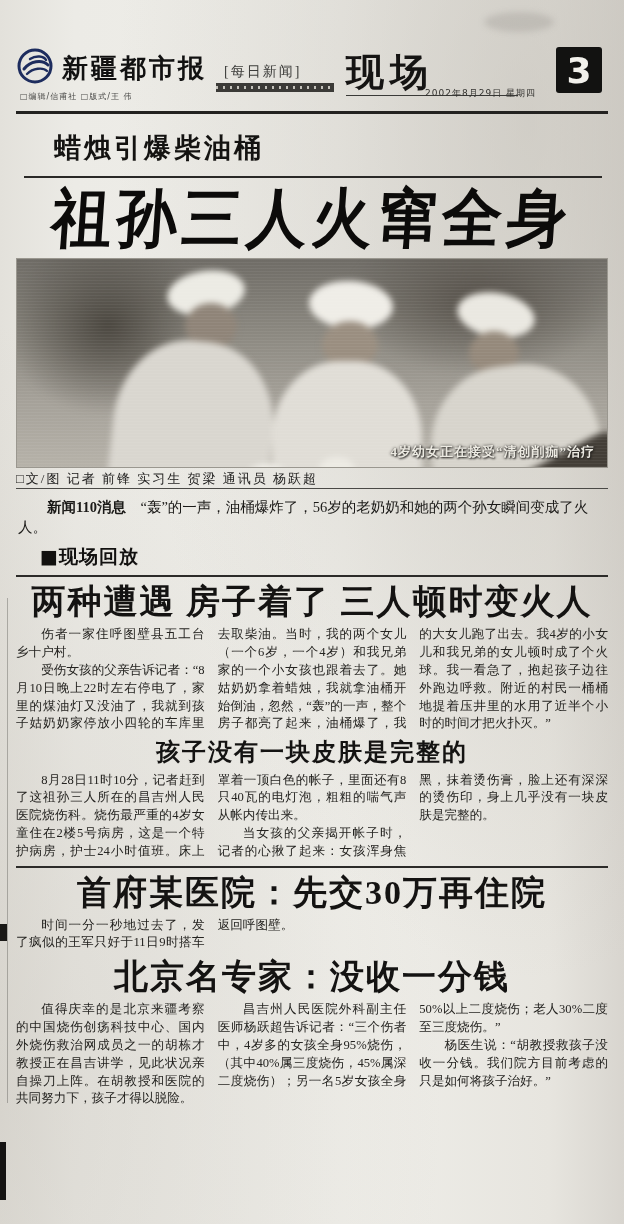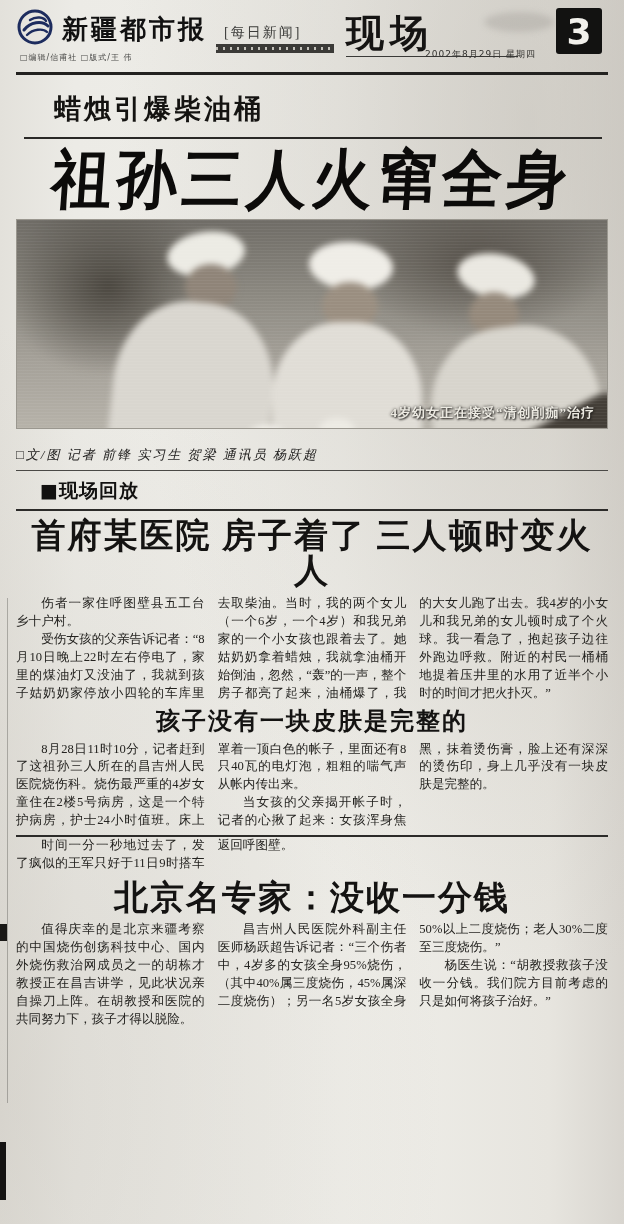--- a/index.html
+++ b/index.html
@@ -8,21 +8,21 @@
     background:
       radial-gradient(ellipse at 85% 10%, rgba(190,186,178,.55), transparent 55%),
       radial-gradient(ellipse at 0% 90%, rgba(200,196,188,.45), transparent 50%),
       linear-gradient(90deg,#e3e1db 0%, #ecebe6 12%, #efeee9 55%, #e7e5df 88%, #d8d5cf 100%);
     font-family:"Liberation Serif", serif;
     color:#1d1c1a;
   }
   .page{padding:8px 16px 0 16px;position:relative;}
 
   
-  .masthead{position:relative;height:62px;}
+  .masthead{position:relative;height:62px;margin-top:39px;}
   .brand-row{display:flex;align-items:center;gap:8px;}
   .brand-name{font-size:26px;font-weight:900;letter-spacing:3px;color:#111;}
   .credit{position:absolute;left:4px;top:44px;font-size:8px;color:#4a4a48;letter-spacing:1px;font-family:"DejaVu Sans",sans-serif;}
   .daily-tag{position:absolute;left:208px;top:16px;font-size:14px;color:#3c3c3a;letter-spacing:2px;}
   .tag-strip{position:absolute;left:200px;top:36px;width:118px;height:9px;background:#3b3a37;
     background-image:repeating-linear-gradient(90deg,rgba(230,228,220,.8) 0 2px, transparent 2px 7px);background-size:100% 3px;background-position:0 3px;background-repeat:no-repeat;}
   .scene-title{position:absolute;left:330px;top:0;font-size:38px;font-weight:700;letter-spacing:6px;color:#151413;font-family:"DejaVu Sans",sans-serif;text-align:right;}
   .scene-underline{position:absolute;left:330px;top:48px;width:172px;height:1px;background:#3a3a38;}
   .date-line{position:absolute;right:72px;top:40px;font-size:9px;color:#33322f;letter-spacing:1px;font-family:"DejaVu Sans",sans-serif;}
   .page-no{position:absolute;right:6px;top:0;width:46px;height:46px;background:#121211;color:#f2f1ec;
@@ -40,21 +40,21 @@
 
   
   .photo{position:relative;width:590px;height:208px;margin:0 auto;overflow:hidden;background:linear-gradient(180deg,#6f6c66 0%, #8a877f 34%, #a5a199 68%, #b6b2a9 100%);box-shadow:0 0 0 1px #9a978f;}
   .photo-art{position:absolute;inset:0;filter:blur(3px);}
   .sh{position:absolute;border-radius:50%;}
   .photo-grain{position:absolute;inset:0;background:repeating-linear-gradient(0deg,rgba(255,255,255,.05) 0 1px, transparent 1px 3px);}
   .photo-caption{position:absolute;right:12px;bottom:6px;font-size:13px;font-weight:700;color:#eceae2;
     text-shadow:0 0 3px rgba(40,38,34,.9),1px 1px 2px rgba(30,28,25,.9);letter-spacing:1px;}
 
   
-  .byline{margin-top:18px;padding-bottom:6px;border-bottom:1px solid #4a4946;font-size:13px;letter-spacing:2px;color:#222120;font-style:italic;}
+  .byline{margin-top:3px;border-bottom:1px solid #4a4946;font-size:13px;letter-spacing:2px;color:#222120;}
   .lead{margin:8px 2px 4px 2px;font-size:14.5px;text-indent:2em;line-height:1.4;color:#1b1a18;}
   .lead b{font-weight:900;}
 
   
   .sec-marker{margin-top:7px;font-size:19px;font-weight:900;color:#121110;font-family:"DejaVu Sans",sans-serif;letter-spacing:1px;margin-left:24px;}
   .rule-thin{height:2px;background:#2c2b29;margin-top:5px;}
   .art-head{margin:7px 0 6px 0;text-align:center;font-size:34px;line-height:1.05;font-weight:900;color:#141312;letter-spacing:2px;}
   .art-head.h2{font-size:24px;}
   .cols{column-count:3;column-gap:13px;font-size:12.6px;line-height:1.42;text-align:justify;color:#242320;}
   .cols p{margin:0;text-indent:2em;}
@@ -115,43 +115,45 @@
       <div class="sh" style="left:262px;top:246px;width:70px;height:26px;background:#7a6c5c;"></div>
       <div class="sh" style="left:230px;top:205px;width:40px;height:26px;background:#f1efe9;"></div>
       <div class="sh" style="left:302px;top:198px;width:36px;height:24px;background:#edebe4;"></div>
       <div class="sh" style="left:-12px;top:238px;width:170px;height:72px;background:#c6c2b9;"></div>
     </div>
     <div class="photo-grain"></div>
     <div class="photo-caption">4岁幼女正在接受“清创削痂”治疗</div>
   </div>
 
   <div class="byline">□文/图 记者 前锋 实习生 贺梁 通讯员 杨跃超</div>
+  <div class="lead"><b>新闻110消息</b>　<span>“轰”的一声，油桶爆炸了，56岁的老奶奶和她的两个孙女瞬间变成了火人。</span></div>
 
   <div class="sec-marker">■现场回放</div>
   <div class="rule-thin"></div>
 
   <div>
-    <div class="art-head">首府某医院 房子着了 三人顿时变火人</div>
+    <div class="art-head">两种遭遇 房子着了 三人顿时变火人</div>
     <div class="cols">
       <p>伤者一家住呼图壁县五工台乡十户村。</p>
       <p>受伤女孩的父亲告诉记者：“8月10日晚上22时左右停电了，家里的煤油灯又没油了，我就到孩子姑奶奶家停放小四轮的车库里去取柴油。当时，我的两个女儿（一个6岁，一个4岁）和我兄弟家的一个小女孩也跟着去了。她姑奶奶拿着蜡烛，我就拿油桶开始倒油，忽然，“轰”的一声，整个房子都亮了起来，油桶爆了，我的大女儿跑了出去。我4岁的小女儿和我兄弟的女儿顿时成了个火球。我一看急了，抱起孩子边往外跑边呼救。附近的村民一桶桶地提着压井里的水用了近半个小时的时间才把火扑灭。”</p>
     </div>
   </div>
 
   <div>
     <div class="art-head h2">孩子没有一块皮肤是完整的</div>
     <div class="cols">
       <p>8月28日11时10分，记者赶到了这祖孙三人所在的昌吉州人民医院烧伤科。烧伤最严重的4岁女童住在2楼5号病房，这是一个特护病房，护士24小时值班。床上罩着一顶白色的帐子，里面还有8只40瓦的电灯泡，粗粗的喘气声从帐内传出来。</p>
       <p>当女孩的父亲揭开帐子时，记者的心揪了起来：女孩浑身焦黑，抹着烫伤膏，脸上还有深深的烫伤印，身上几乎没有一块皮肤是完整的。</p>
     </div>
   </div>
 
   <div class="rule-thin"></div>
 
   <div>
+    <div class="art-head">首府某医院：先交30万再住院</div>
     <div class="cols">
       <p>时间一分一秒地过去了，发了疯似的王军只好于11日9时搭车返回呼图壁。</p>
     </div>
   </div>
 
   <div>
     <div class="art-head">北京名专家：没收一分钱</div>
     <div class="cols">
       <p>值得庆幸的是北京来疆考察的中国烧伤创疡科技中心、国内外烧伤救治网成员之一的胡栋才教授正在昌吉讲学，见此状况亲自操刀上阵。在胡教授和医院的共同努力下，孩子才得以脱险。</p>
       <p>昌吉州人民医院外科副主任医师杨跃超告诉记者：“三个伤者中，4岁多的女孩全身95%烧伤，（其中40%属三度烧伤，45%属深二度烧伤）；另一名5岁女孩全身50%以上二度烧伤；老人30%二度至三度烧伤。”</p>

